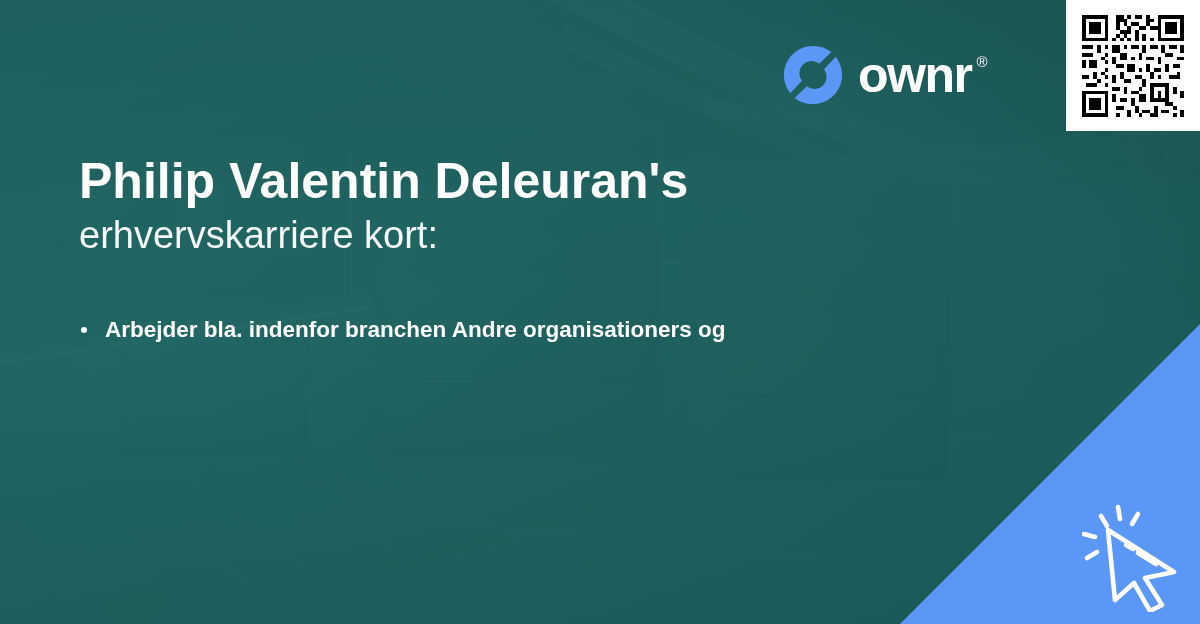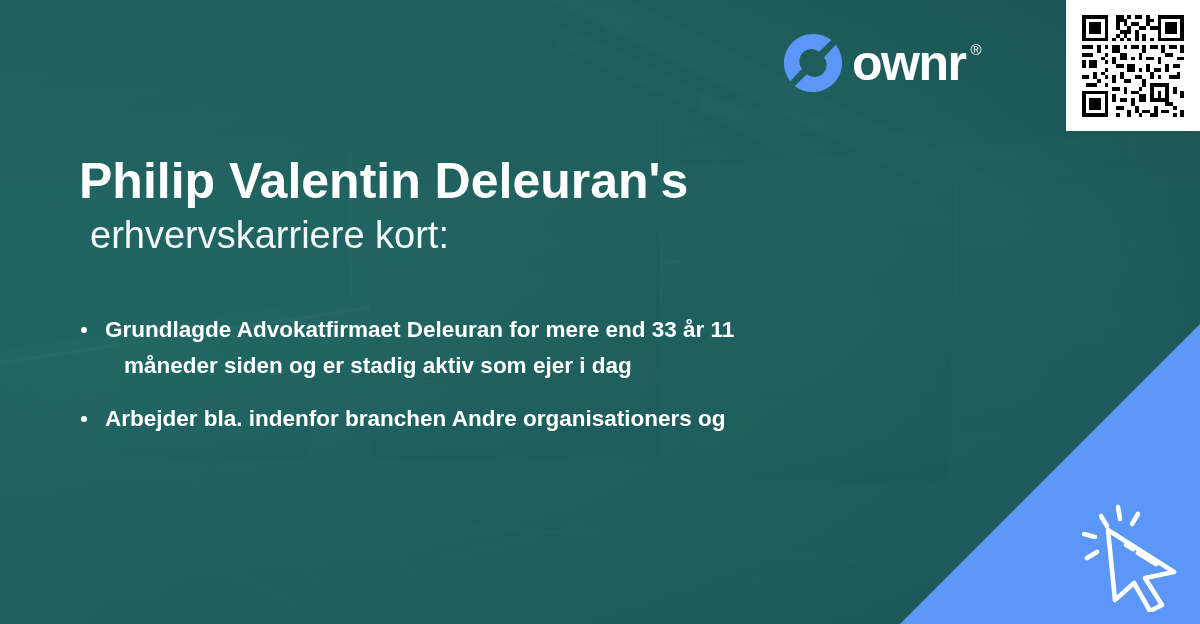--- a/index.html
+++ b/index.html
@@ -176,22 +176,22 @@
   .qr-panel{
     position:absolute; left:1066px; top:0;
     width:134px; height:131px;
     background:#ffffff;
     display:flex; align-items:center; justify-content:center;
   }
   .qr-panel svg{ display:block; }
 
   
   .brand{
-    position:absolute; left:782px; top:32px;
-    display:flex; align-items:center; gap:8px;
+    position:absolute; left:782px; top:44px;
+    display:flex; align-items:center; gap:14px;
   }
   .brand-mark{ width:62px; height:62px; flex:none; }
   .brand-wordmark{
     position:relative;
     color:#ffffff;
     font-size:50px;
     font-weight:bold;
     letter-spacing:-1.5px;
     line-height:1;
     padding-right:16px;
@@ -212,21 +212,20 @@
     font-weight:bold;
     line-height:1.18;
     white-space:nowrap;
   }
   .headline .line-2{
     color:#f2f7f7;
     font-size:38px;
     font-weight:300;
     line-height:1.30;
     white-space:nowrap;
-    margin-left:11px;
   }
 
   
   .bullets{
     position:absolute; left:79px; top:312px;
     width:800px;
     list-style:none;
   }
   .bullets li{
     position:relative;
@@ -475,22 +474,17 @@
   </div>
 
   <div class="headline">
     <div class="line-1">Philip Valentin Deleuran's</div>
     <div class="line-2">erhvervskarriere kort:</div>
   </div>
 
   <ul class="bullets">
     <li>
       <span class="dot"></span>
-      <span class="txt">Grundlagde Advokatfirmaet Deleuran for mere end 33 år 11</span>
-      <span class="txt-indent">måneder siden og er stadig aktiv som ejer i dag</span>
-    </li>
-    <li>
-      <span class="dot"></span>
       <span class="txt">Arbejder bla. indenfor branchen Andre organisationers og</span>
     </li>
   </ul>
 
 </div>
 
 </body></html>

